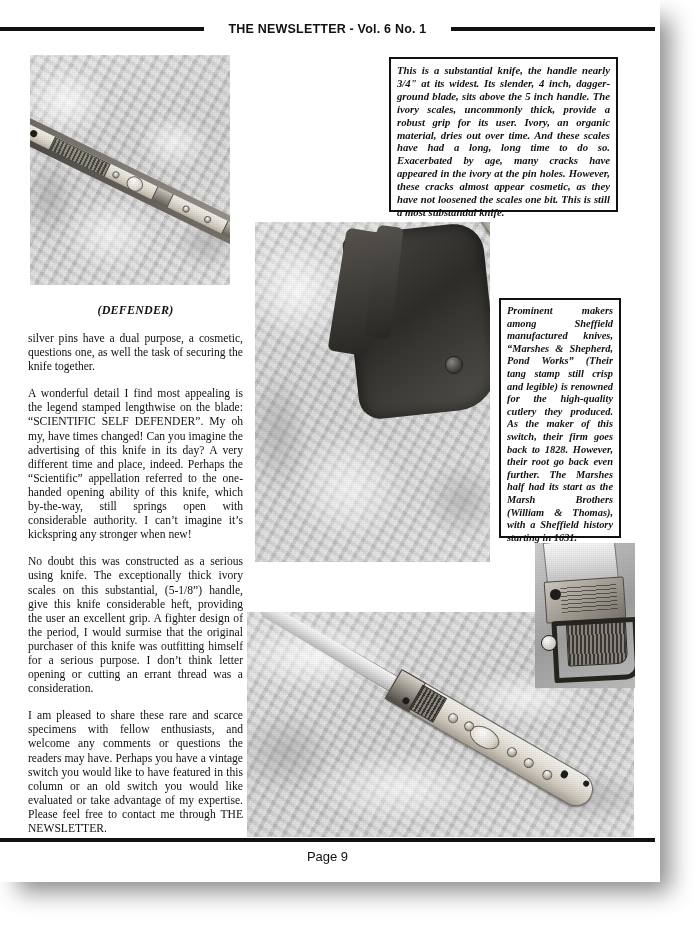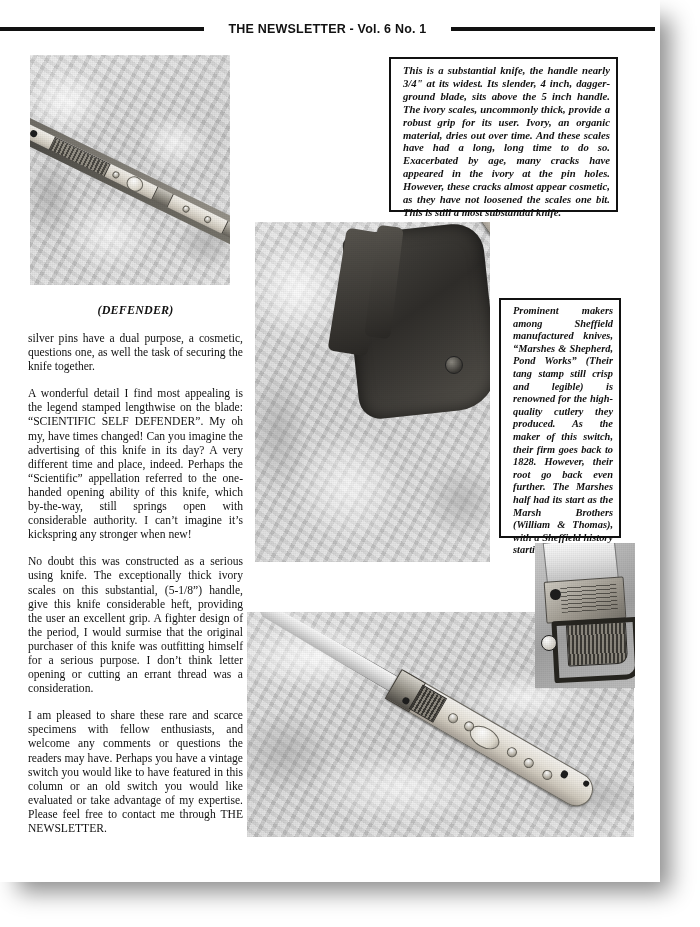--- a/index.html
+++ b/index.html
@@ -177,21 +177,21 @@
       repeating-linear-gradient(0deg, rgba(40,38,34,.75) 0 1px, rgba(255,255,255,0) 1px 4px);
     opacity: .85;
   }
 
   
   .caption-box {
     position: absolute;
     background: #ffffff;
     border: 2px solid #111111;
     box-sizing: border-box;
-    padding: 5px 6px 4px 12px;
+    padding: 5px 6px 4px 6px;
   }
   .caption-box p {
     margin: 0;
     font-family: "Liberation Serif", serif;
     font-style: italic;
     font-weight: bold;
     color: #111111;
     text-align: justify;
     text-justify: inter-word;
     hyphens: none;
@@ -347,14 +347,18 @@
   </div>
 
   <div id="article">
     <div id="article-heading">(DEFENDER)</div>
     <p class="body">silver pins have a dual purpose, a cosmetic, questions one, as well the task of securing the knife together.</p>
     <p class="body">A wonderful detail I find most appealing is the legend stamped lengthwise on the blade: “SCIENTIFIC SELF DEFENDER”.  My oh my, have times changed! Can you imagine the advertising of this knife in its day? A very different time and place, indeed. Perhaps the “Scientific” appellation referred to the one-handed opening ability of this knife, which by-the-way, still springs open with considerable authority. I can’t imagine it’s kickspring any stronger when new!</p>
     <p class="body">No doubt this was constructed as a serious using knife. The exceptionally thick ivory scales on this substantial, (5-1/8”) handle, give this knife considerable heft, providing the user an excellent grip. A fighter design of the period, I would surmise that the original purchaser of this knife was outfitting himself for a serious purpose. I don’t think letter opening or cutting an errant thread was a consideration.</p>
     <p class="body">I am pleased to share these rare and scarce specimens with fellow enthusiasts, and welcome any comments or questions the readers may have. Perhaps you have a vintage switch you would like to have featured in this column or an old switch you would like evaluated or take advantage of my expertise. Please feel free to contact me through THE NEWSLETTER.</p>
   </div>
 
+  <div id="footer">
+    <div class="rule"></div>
+    <div id="footer-label">Page 9</div>
+  </div>
 
 </div>
 
 </body></html>

